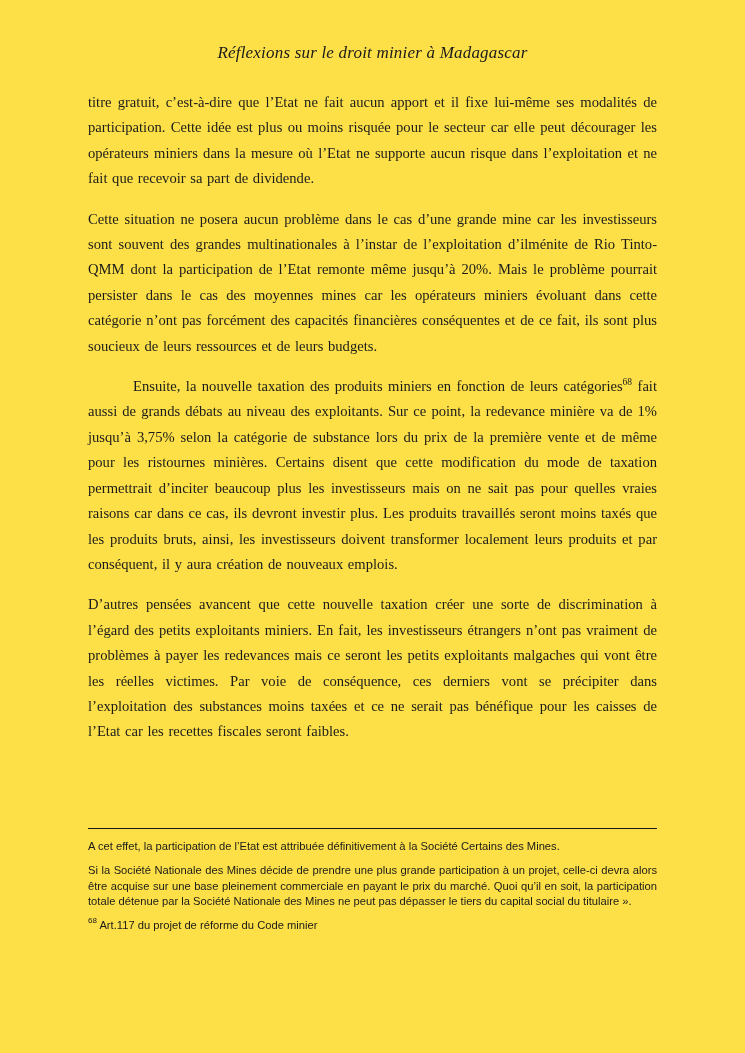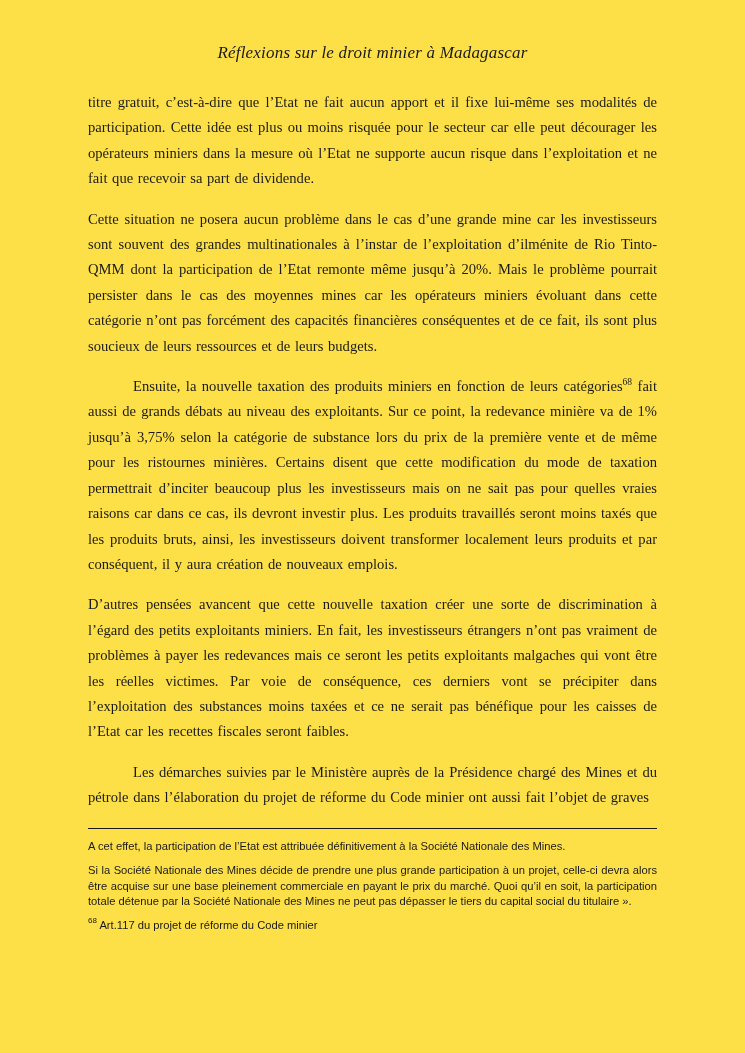--- a/index.html
+++ b/index.html
@@ -97,29 +97,28 @@
     <div class="doc-title">Réflexions sur le droit minier à Madagascar</div>
 
     <p class="para">titre gratuit, c’est-à-dire que l’Etat ne fait aucun apport et il fixe lui-même ses modalités de participation. Cette idée est plus ou moins risquée pour le secteur car elle peut décourager les opérateurs miniers dans la mesure où l’Etat ne supporte aucun risque dans l’exploitation et ne fait que recevoir sa part de dividende.</p>
 
     <p class="para">Cette situation ne posera aucun problème dans le cas d’une grande mine car les investisseurs sont souvent des grandes multinationales à l’instar de l’exploitation d’ilménite de Rio Tinto-QMM dont la participation de l’Etat remonte même jusqu’à 20%. Mais le problème pourrait persister dans le cas des moyennes mines car les opérateurs miniers évoluant dans cette catégorie n’ont pas forcément des capacités financières conséquentes et de ce fait, ils sont plus soucieux de leurs ressources et de leurs budgets.</p>
 
     <p class="para indent"><span>Ensuite, la nouvelle taxation des produits miniers en fonction de leurs catégories</span><sup class="fn-ref">68</sup><span> fait aussi de grands débats au niveau des exploitants. Sur ce point, la redevance minière va de 1% jusqu’à 3,75% selon la catégorie de substance lors du prix de la première vente et de même pour les ristournes minières. Certains disent que cette modification du mode de taxation permettrait d’inciter beaucoup plus les investisseurs mais on ne sait pas pour quelles vraies raisons car dans ce cas, ils devront investir plus. Les produits travaillés seront moins taxés que les produits bruts, ainsi, les investisseurs doivent transformer localement leurs produits et par conséquent, il y aura création de nouveaux emplois.</span></p>
 
     <p class="para">D’autres pensées avancent que cette nouvelle taxation créer une sorte de discrimination à l’égard des petits exploitants miniers. En fait, les investisseurs étrangers n’ont pas vraiment de problèmes à payer les redevances mais ce seront les petits exploitants malgaches qui vont être les réelles victimes. Par voie de conséquence, ces derniers vont se précipiter dans l’exploitation des substances moins taxées et ce ne serait pas bénéfique pour les caisses de l’Etat car les recettes fiscales seront faibles.</p>
 
-    <p class="para indent">Les démarches suivies par le Ministère auprès de la Présidence chargé des Mines et du pétrole dans l’élaboration du projet de réforme du Code minier ont aussi fait l’objet de graves</p>
 
   </div>
 
   <div class="footnote-area">
 
     <hr class="fn-separator">
 
-    <p class="fn">A cet effet, la participation de l’Etat est attribuée définitivement à la Société Nationale des Mines.</p>
+    <p class="fn">A cet effet, la participation de l’Etat est attribuée définitivement à la Société Certains des Mines.</p>
 
     <p class="fn">Si la Société Nationale des Mines décide de prendre une plus grande participation à un projet, celle-ci devra alors être acquise sur une base pleinement commerciale en payant le prix du marché. Quoi qu’il en soit, la participation totale détenue par la Société Nationale des Mines ne peut pas dépasser le tiers du capital social du titulaire ».</p>
 
     <p class="fn fn-note"><sup class="fn-ref">68</sup><span> Art.117 du projet de réforme du Code minier</span></p>
 
 
   </div>
 </div>
 
 </body></html>

